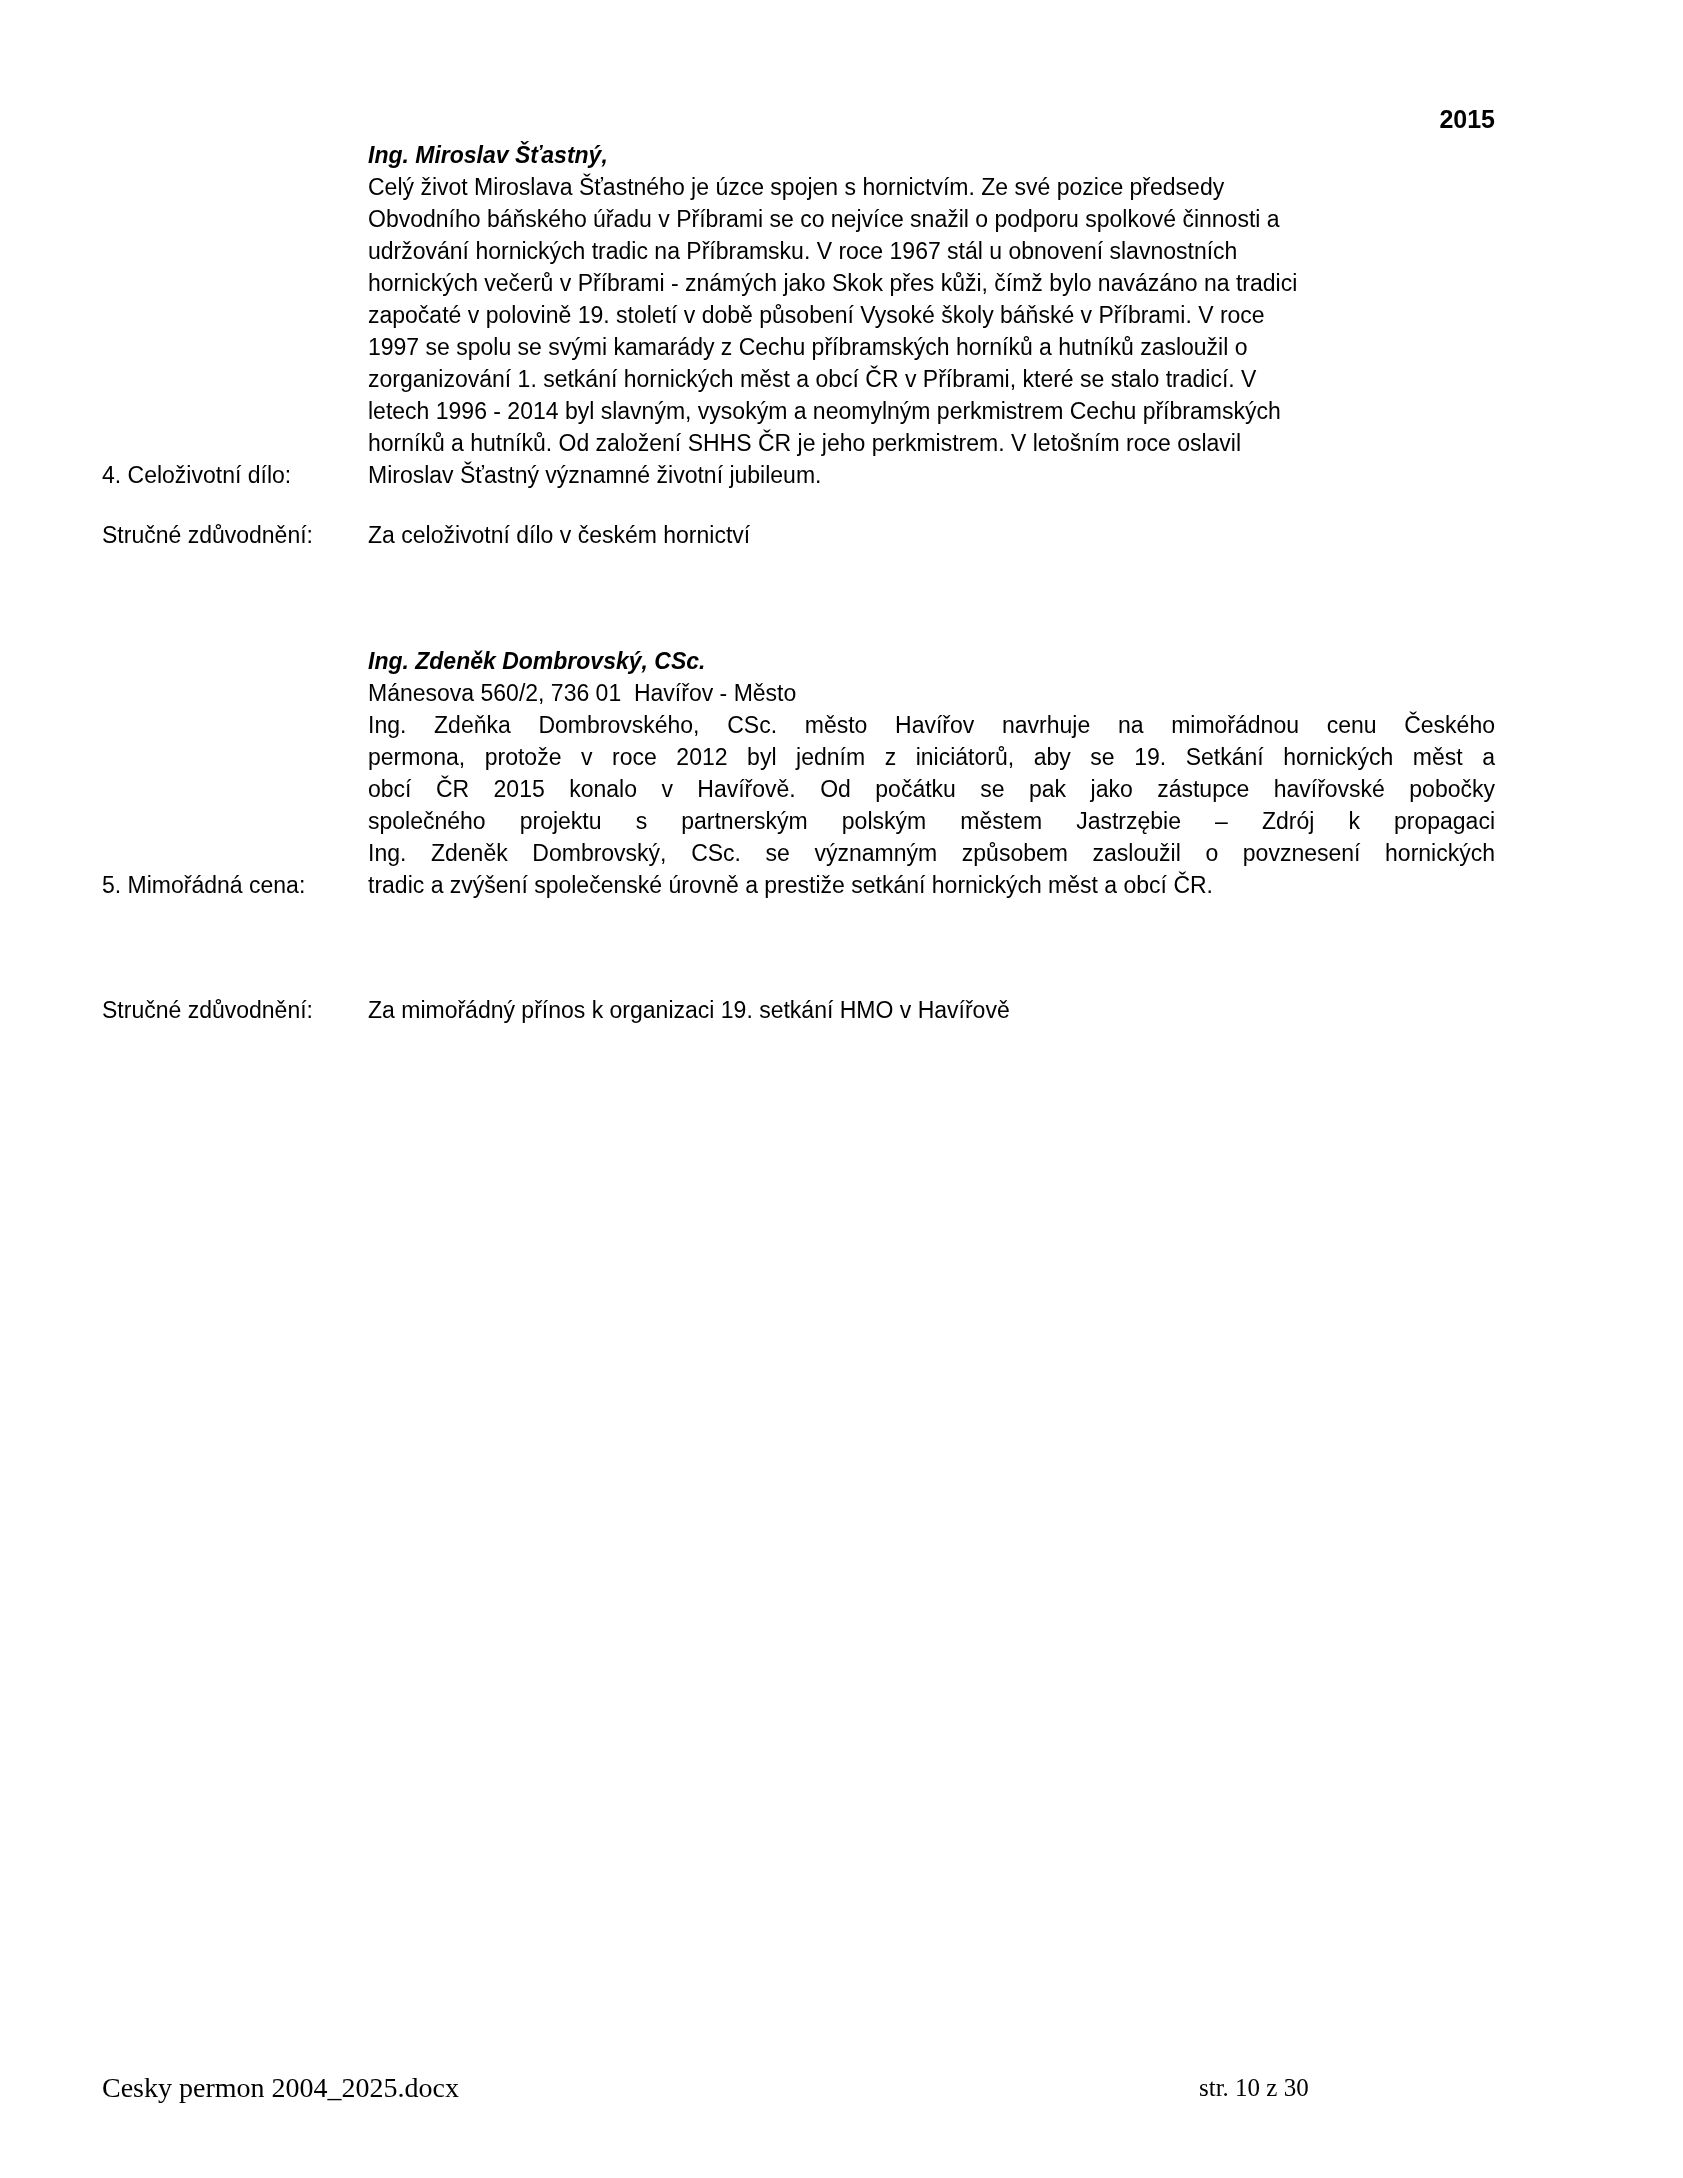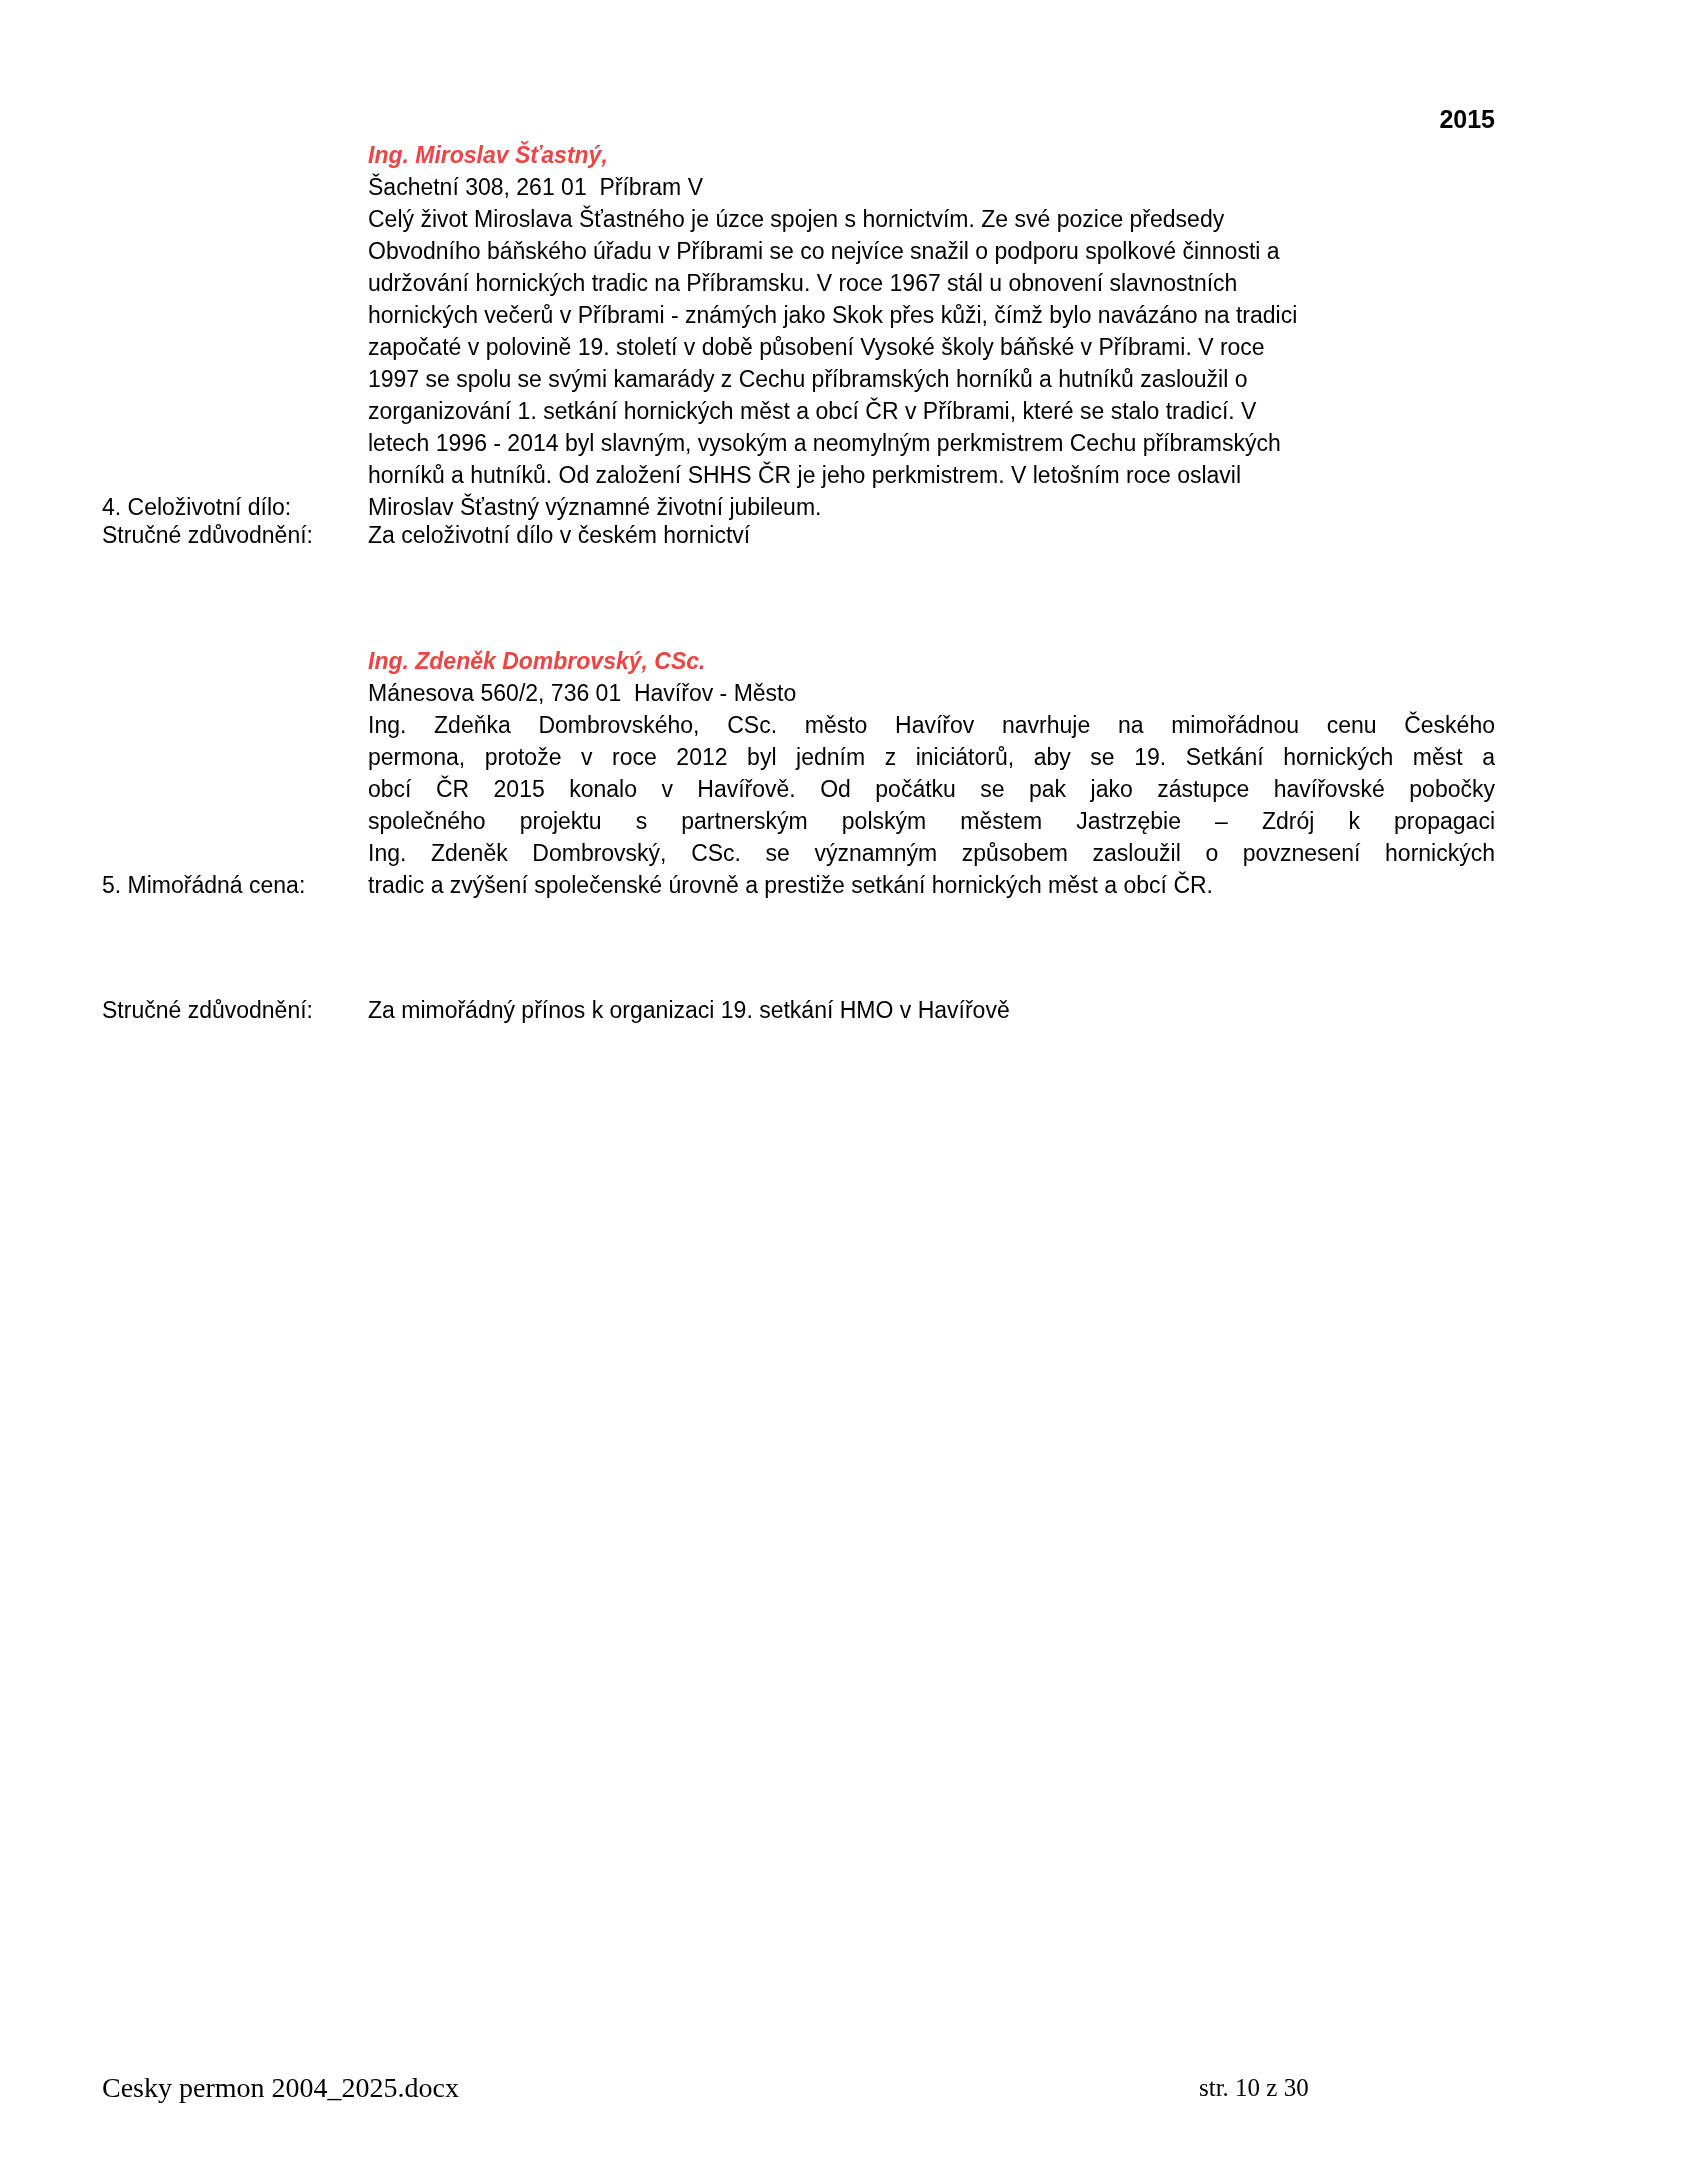--- a/index.html
+++ b/index.html
@@ -35,21 +35,21 @@
   .sec4 { top: 139px; }
   .sec5 { top: 645px; }
   .label-col {
     flex: 0 0 266px;
     width: 266px;
   }
   .content-col {
     width: 1127px;
   }
   .awardee-name {
-    color: #ef4444;
+    color: #000000;
     font-weight: bold;
     font-style: italic;
   }
   .address {
     white-space: pre;
   }
   .bio div { white-space: normal; }
   .bio.justified div {
     text-align: justify;
     text-align-last: justify;
@@ -88,21 +88,20 @@
 <body>
 
 <div class="page">
 
   <div class="year">2015</div>
 
   <div class="section sec4">
     <div class="label-col">4. Celoživotní dílo:</div>
     <div class="content-col">
       <div class="awardee-name">Ing. Miroslav Šťastný,</div>
-      <div class="address">Šachetní 308, 261 01  Příbram V</div>
       <div class="bio">
           <div>Celý život Miroslava Šťastného je úzce spojen s hornictvím. Ze své pozice předsedy</div>
           <div>Obvodního báňského úřadu v Příbrami se co nejvíce snažil o podporu spolkové činnosti a</div>
           <div>udržování hornických tradic na Příbramsku. V roce 1967 stál u obnovení slavnostních</div>
           <div>hornických večerů v Příbrami - známých jako Skok přes kůži, čímž bylo navázáno na tradici</div>
           <div>započaté v polovině 19. století v době působení Vysoké školy báňské v Příbrami. V roce</div>
           <div>1997 se spolu se svými kamarády z Cechu příbramských horníků a hutníků zasloužil o</div>
           <div>zorganizování 1. setkání hornických měst a obcí ČR v Příbrami, které se stalo tradicí. V</div>
           <div>letech 1996 - 2014 byl slavným, vysokým a neomylným perkmistrem Cechu příbramských</div>
           <div>horníků a hutníků. Od založení SHHS ČR je jeho perkmistrem. V letošním roce oslavil</div>

